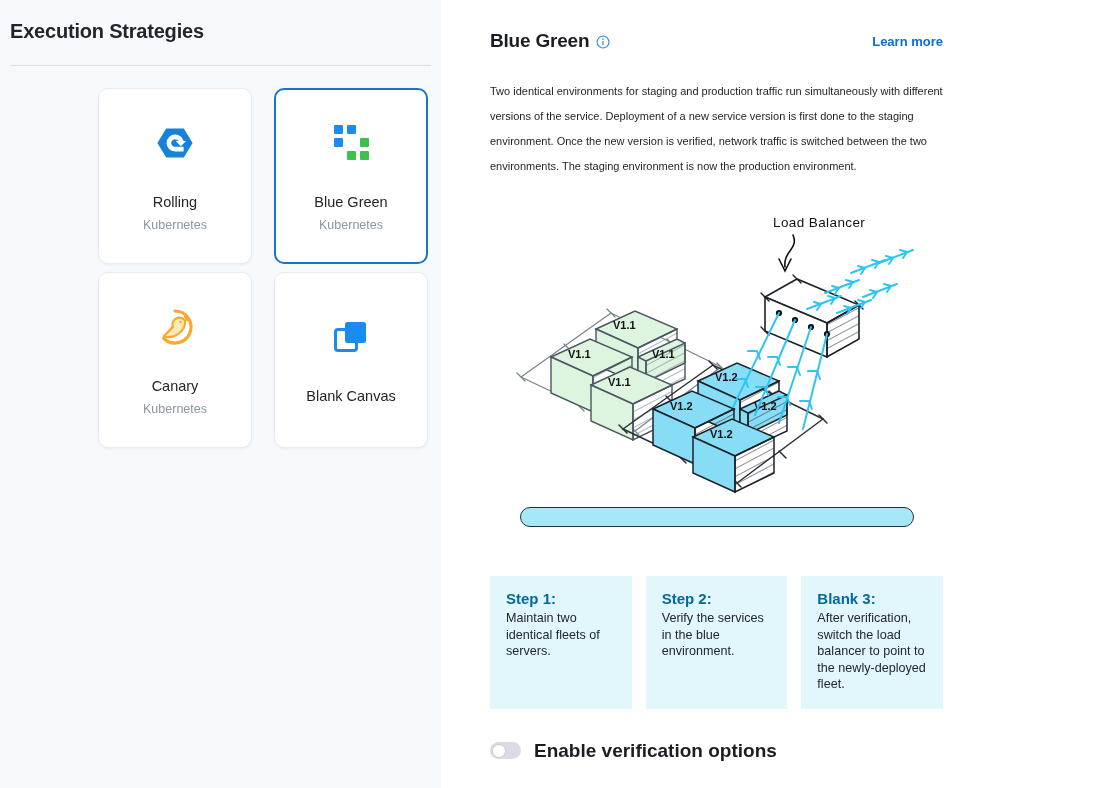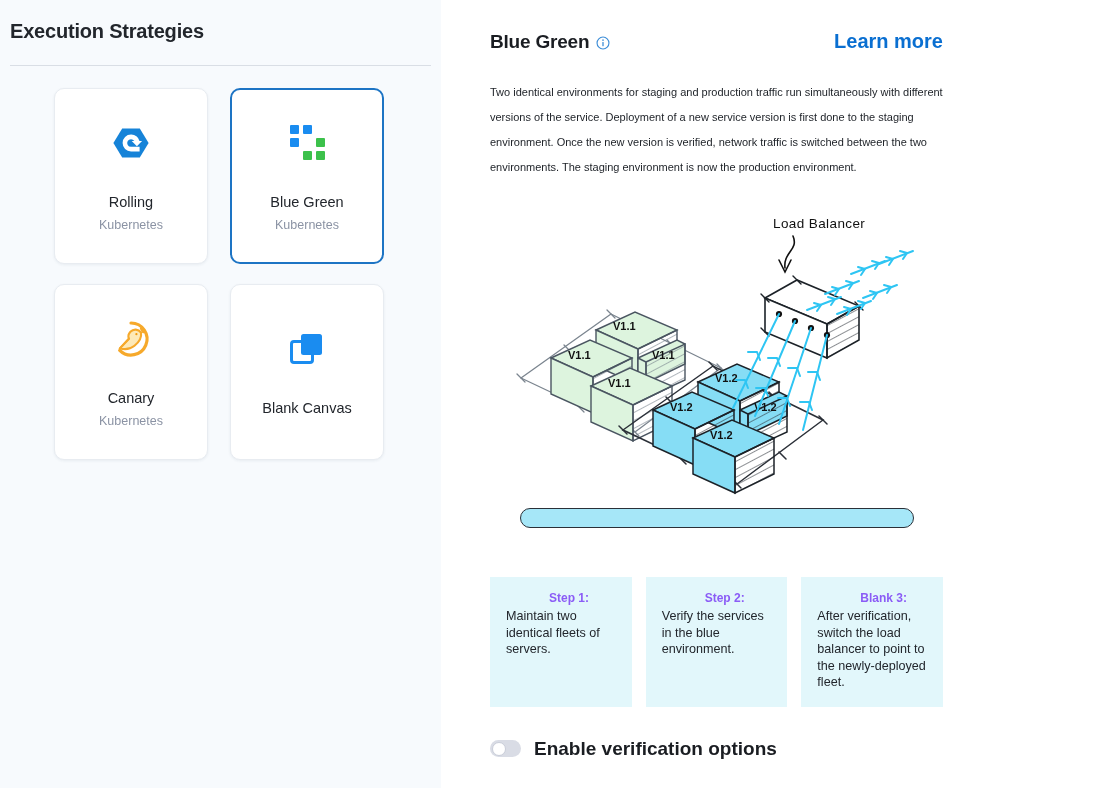--- a/index.html
+++ b/index.html
@@ -30,22 +30,23 @@
     letter-spacing: -0.2px;
   }
   .left-divider {
     height: 1px;
     background: #d9dee5;
     margin: 22px 10px 0 10px;
   }
   .card-grid {
     display: flex;
     flex-wrap: wrap;
-    gap: 20px 22px;
+    gap: 8px 22px;
     padding: 22px 0 0 54px;
+    margin-left: 44px;
   }
   .strategy-card {
     width: 154px;
     height: 176px;
     background: #ffffff;
     border: 1px solid #e8ecf1;
     border-radius: 10px;
     box-shadow: 0 1px 3px rgba(30,50,80,0.07);
     display: flex;
     flex-direction: column;
@@ -111,21 +112,21 @@
   .info-icon {
     margin-left: 7px;
     display: inline-flex;
     align-items: center;
     position: relative;
     top: 1px;
     cursor: pointer;
   }
   .learn-more {
     margin-left: auto;
-    font-size: 20px;
+    font-size: 13px;
     font-weight: bold;
     color: #0a6fd1;
     text-decoration: none;
     cursor: pointer;
   }
   .detail-desc {
     margin-top: 27px;
     font-size: 11px;
     line-height: 25px;
     color: #1c2026;
@@ -153,25 +154,24 @@
     gap: 14px;
     margin-top: 49px;
   }
   .step-card {
     flex: 1 1 0;
     background: #e2f7fb;
     padding: 14px 16px 16px 16px;
     min-height: 92px;
   }
   .step-title {
-    font-size: 12px;
+    font-size: 15px;
     font-weight: bold;
-    color: #8b5cf6;
+    color: #0369a1;
     margin-bottom: 3px;
-    margin-left: 43px;
   }
   .step-text {
     font-size: 12.6px;
     line-height: 16.5px;
     color: #22262c;
   }
 
   
   .toggle-row {
     display: flex;

